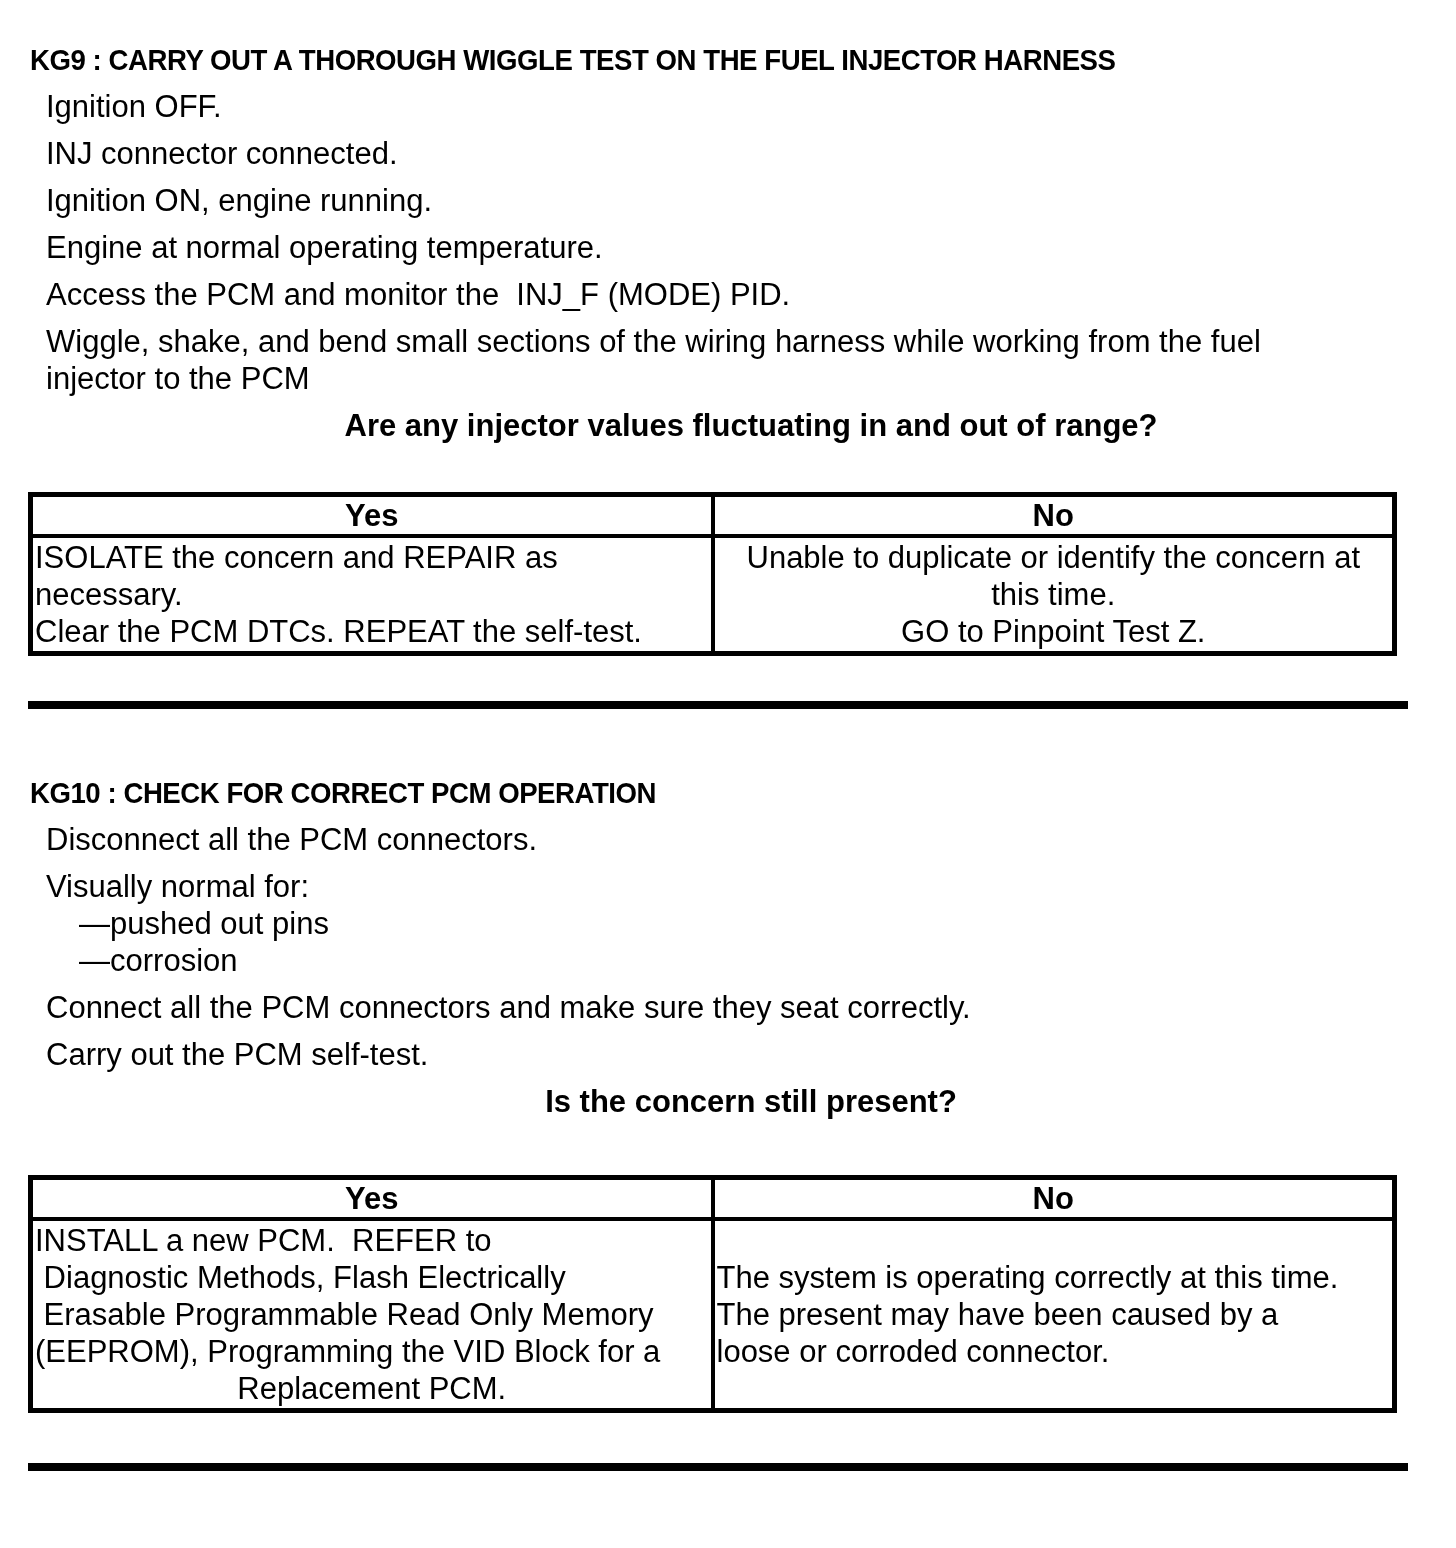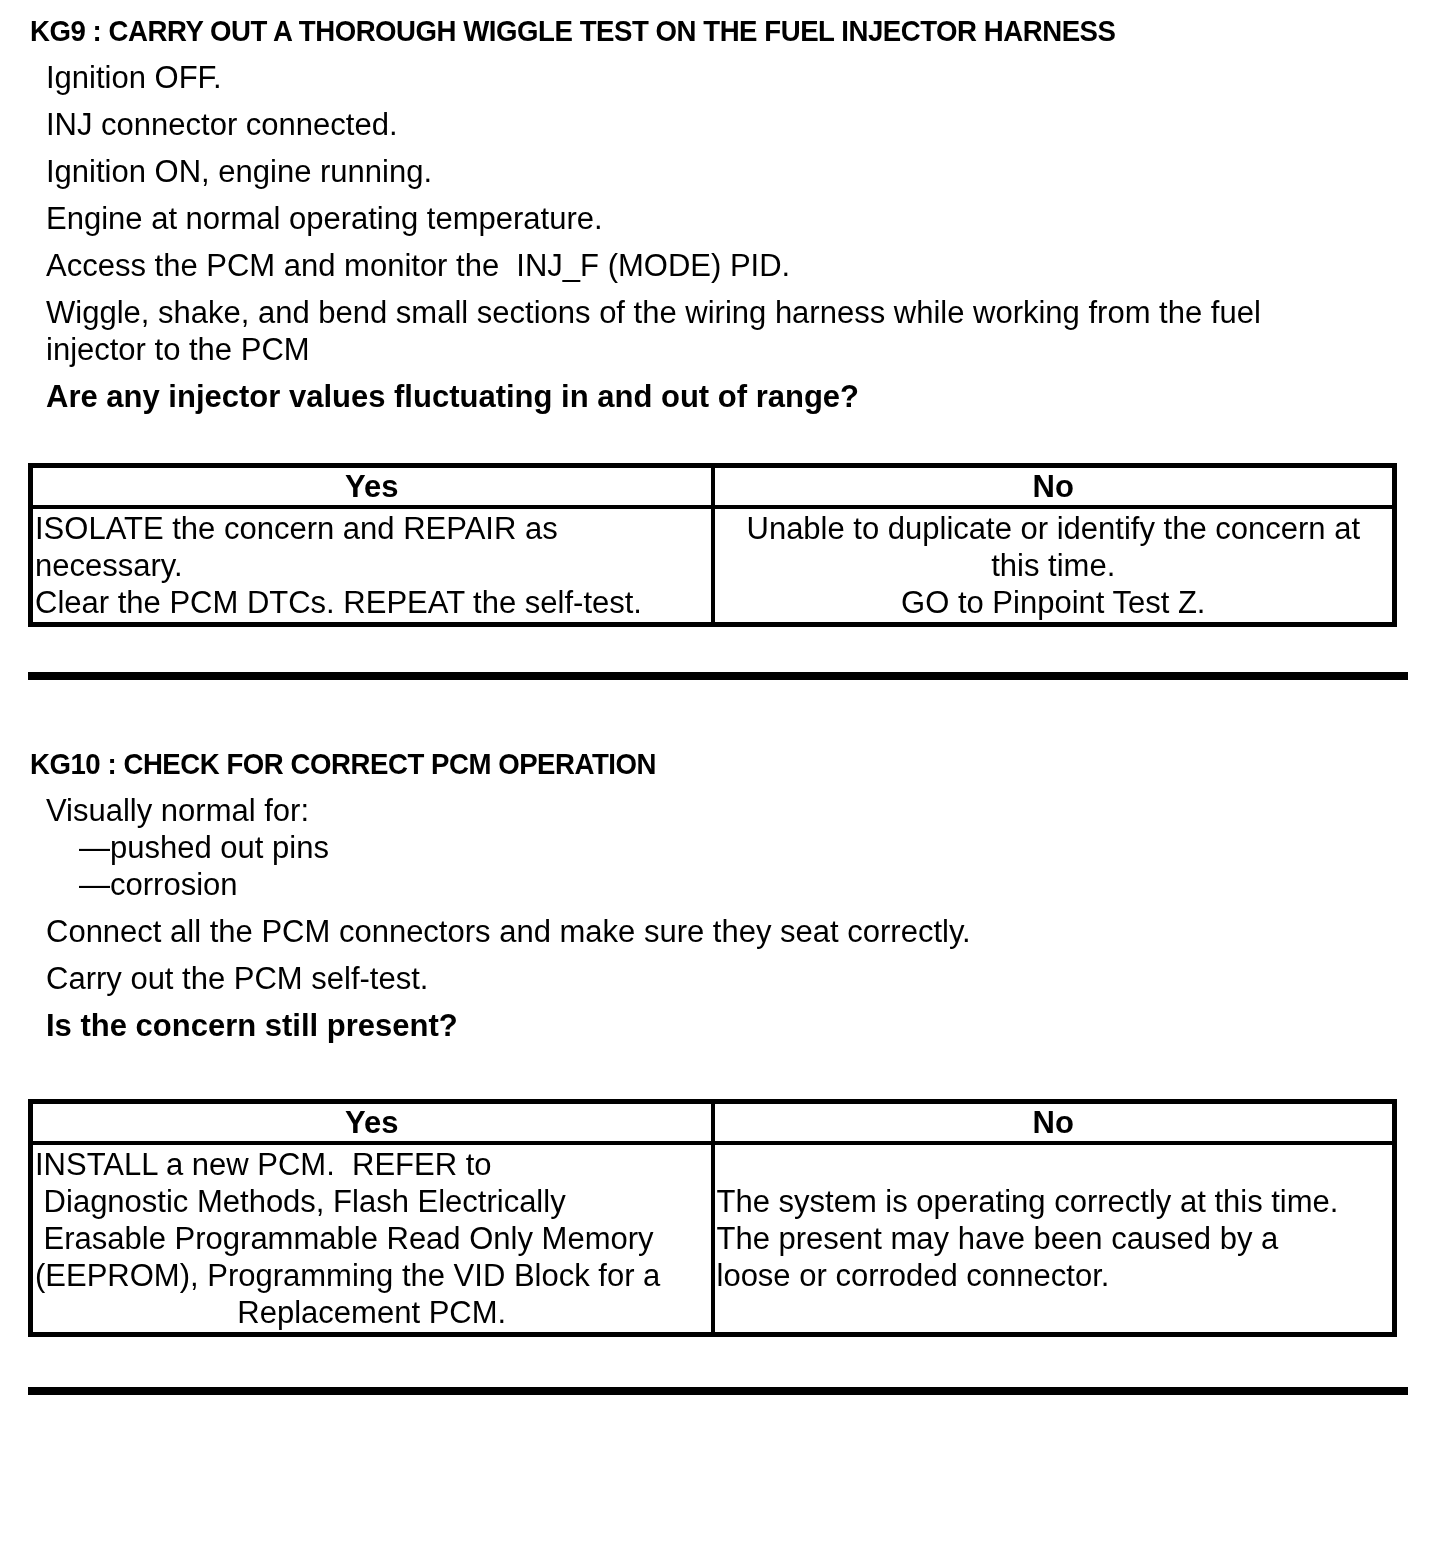--- a/index.html
+++ b/index.html
@@ -8,21 +8,21 @@
     background: #ffffff;
   }
   body {
     width: 1456px;
     height: 1548px;
     overflow: hidden;
     font-family: "Liberation Sans", sans-serif;
     color: #000000;
   }
   .page {
-    padding: 12px 0 0 30px;
+    padding: 41px 0 0 30px;
     width: 1426px;
   }
   .section-title {
     font-size: 30px;
     line-height: 37px;
     font-weight: bold;
     letter-spacing: -0.5px;
     transform: scaleX(0.92);
     transform-origin: left center;
     white-space: pre;
@@ -37,20 +37,21 @@
     white-space: pre;
   }
   .line.indent {
     padding-left: 33px;
   }
   .question .line {
     font-weight: bold;
   }
   .question {
     margin-top: 8px;
+    text-align: center;
   }
   table.decision-table {
     border-collapse: collapse;
     table-layout: fixed;
     width: 1369px;
     margin-left: -2px;
     border: 5px solid #000000;
   }
   .decision-table th,
   .decision-table td {
@@ -141,20 +142,23 @@
       </tbody>
     </table>
   </div>
 
   <div class="hr mt-hr1"></div>
 
   <div class="mt-kg10">
     <div class="section-title">KG10 : CHECK FOR CORRECT PCM OPERATION</div>
 
     <div class="para">
+      <div class="line">Disconnect all the PCM connectors.</div>
+    </div>
+    <div class="para">
       <div class="line">Visually normal for:</div>
       <div class="line indent">—pushed out pins</div>
       <div class="line indent">—corrosion</div>
     </div>
     <div class="para">
       <div class="line">Connect all the PCM connectors and make sure they seat correctly.</div>
     </div>
     <div class="para">
       <div class="line">Carry out the PCM self-test.</div>
     </div>

